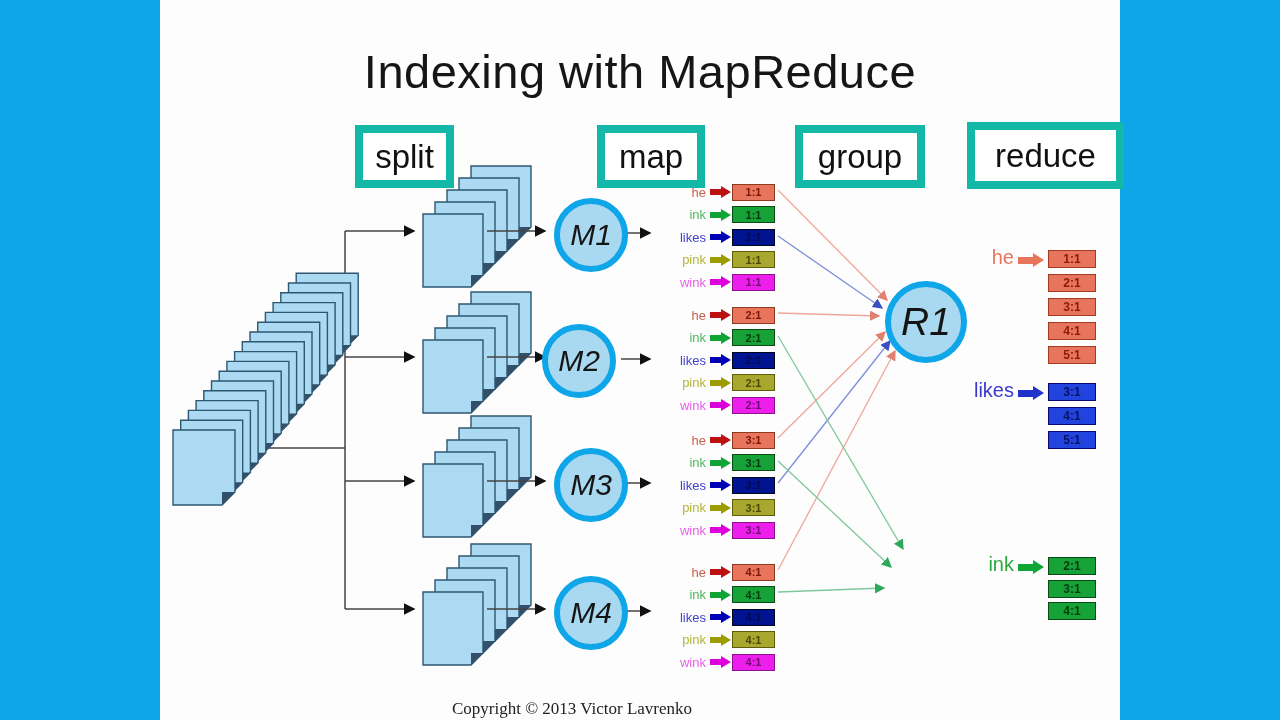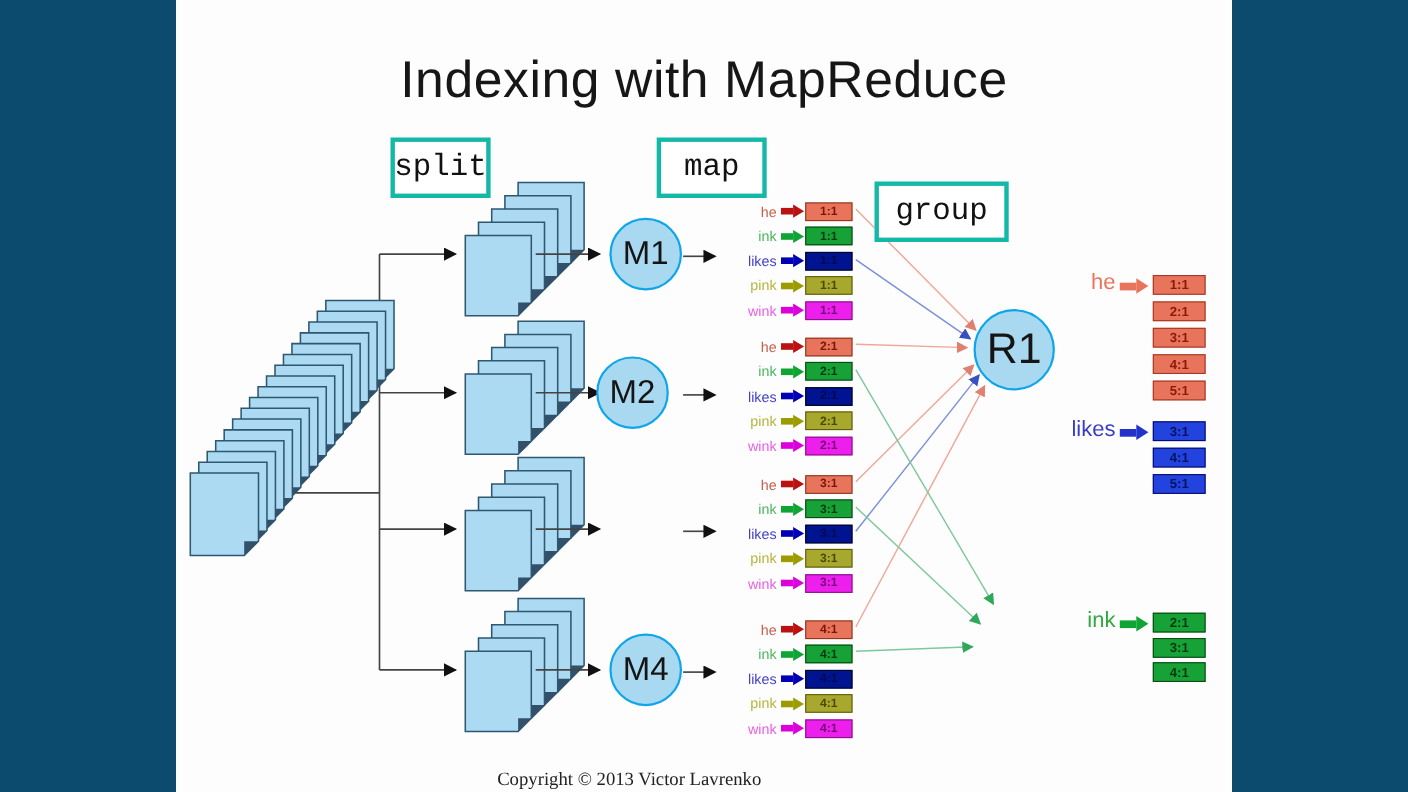--- a/index.html
+++ b/index.html
@@ -1,33 +1,33 @@
 <!DOCTYPE html>
 <html><head>
 <meta charset="utf-8">
 <style>
   html,body{margin:0;padding:0;background:#000;}
-  .frame{position:relative;width:1280px;height:720px;background:#0c4a6e;overflow:hidden;
+  .frame{position:relative;width:1280px;height:720px;background:#0ea5e9;overflow:hidden;
          font-family:"Liberation Sans",sans-serif;}
   .slide{position:absolute;left:160px;top:0;width:960px;height:720px;background:#fdfdfd;}
   .decor{position:absolute;left:0;top:0;width:960px;height:720px;}
 
   .title{position:absolute;top:44px;left:0;width:960px;text-align:center;
          font-size:47px;color:#161616;letter-spacing:0.5px;}
 
-  .stage{position:absolute;background:#fff;border:4px solid #14b8a6;
+  .stage{position:absolute;background:#fff;border:8px solid #14b8a6;
          display:flex;align-items:center;justify-content:center;
-         font-size:28px;color:#111;font-family:Liberation Mono, monospace;}
+         font-size:33px;color:#111;}
   .st-split {left:195px;top:125px;width:83px;height:47px;}
   .st-map   {left:437px;top:125px;width:92px;height:47px;}
-  .st-group {left:635px;top:125px;width:114px;height:47px;margin-top:40px;}
+  .st-group {left:635px;top:125px;width:114px;height:47px;}
   .st-reduce{left:807px;top:122px;width:141px;height:51px;}
 
-  .circle{position:absolute;border-radius:50%;background:#A9D9F0;border:2px solid #0ea5e9;
-          display:flex;align-items:center;justify-content:center;font-size:30px;color:#151515;}
+  .circle{position:absolute;border-radius:50%;background:#A9D9F0;border:6px solid #0ea5e9;
+          display:flex;align-items:center;justify-content:center;font-size:30px;color:#151515;font-style:italic;}
   .m1{left:394px;top:198px;width:62px;height:62px;}
   .m2{left:382px;top:324px;width:62px;height:62px;}
   .m3{left:394px;top:448px;width:62px;height:62px;}
   .m4{left:394px;top:576px;width:62px;height:62px;}
   .r1{left:725px;top:281px;width:70px;height:70px;font-size:39px;}
   .r2{left:729px;top:554px;width:62px;height:62px;}
 
   
   .kv-group{position:absolute;left:500px;width:120px;}
   .g1{top:181px;} .g2{top:304px;} .g3{top:429px;} .g4{top:561px;}
@@ -190,23 +190,25 @@
         <line x1="618" y1="336" x2="743" y2="549" stroke="#7FC89B" stroke-width="1.3" marker-end="url(#mk-green)"></line>
         <line x1="618" y1="461" x2="731" y2="567" stroke="#7FC89B" stroke-width="1.3" marker-end="url(#mk-green)"></line>
         <line x1="618" y1="592" x2="724" y2="588" stroke="#7FC89B" stroke-width="1.3" marker-end="url(#mk-green)"></line>
       </svg>
 
     <div class="title">Indexing with MapReduce</div>
 
     <div class="stage st-split">split</div>
     <div class="stage st-map">map</div>
     <div class="stage st-group">group</div>
+    <div class="stage st-reduce">reduce</div>
 
     <div class="circle m1">M1</div>
     <div class="circle m2">M2</div>
+    <div class="circle m3">M3</div>
     <div class="circle m4">M4</div>
     <div class="circle r1">R1</div>
 
     <div class="kv-group g1">
       <div class="kv-row">
         <span class="kv-term t-he">he</span>
         <span class="barrow c-he">
             <i class="sh"></i>
             <i class="hd"></i>
           </span>

